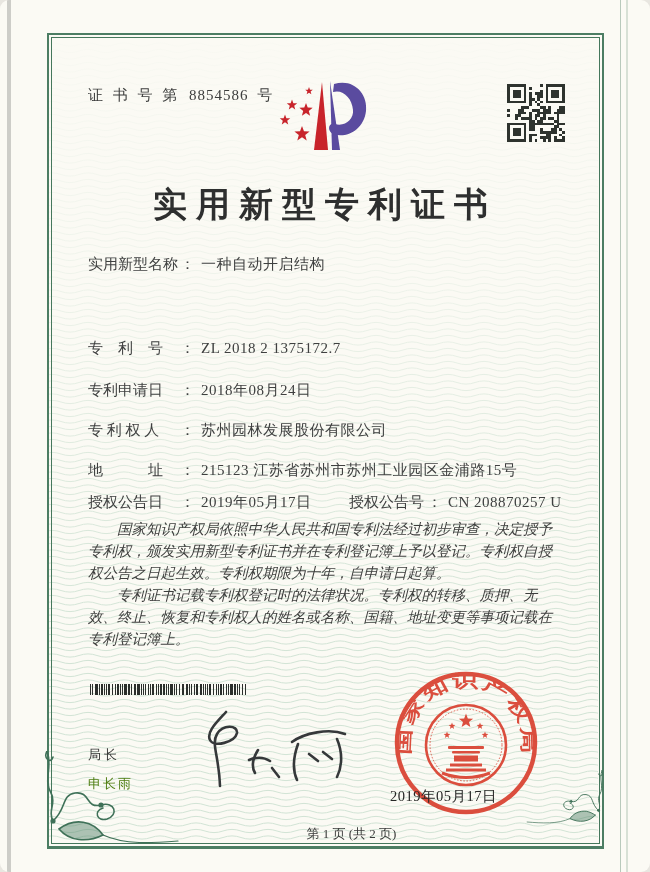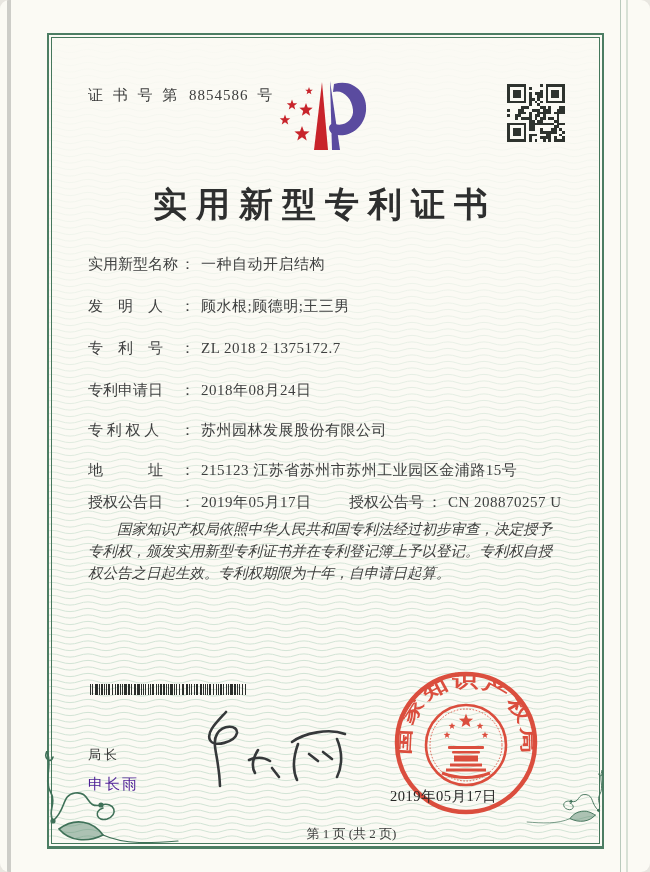--- a/index.html
+++ b/index.html
@@ -26,21 +26,21 @@
   .flabel{display:inline-block;width:92px;}
   .fcolon{margin-right:6px;}
   .fvalue{letter-spacing:.5px;}
   .grant-no{left:308px;top:493px;font-size:15px;white-space:nowrap;padding-left:41px;}
   .grant-no .flabel{width:78px;}
   .body-text{left:88px;top:518px;width:476px;font-size:14.5px;line-height:22px;color:#3d3e3d;
              font-style:italic;}
   .body-text p{margin:0;text-indent:2em;}
   .barcode{left:90px;top:684px;width:160px;height:11px;}
   .director{left:88px;top:746px;font-size:13px;letter-spacing:3px;color:#343534;}
-  .director2{left:88px;top:775px;font-size:15px;letter-spacing:2px;color:#4c1d95;}
+  .director2{left:88px;top:775px;font-size:13px;letter-spacing:2px;color:#4d7c0f;}
   .sig{left:190px;top:706px;width:165px;height:88px;}
   .seal{left:392px;top:669px;width:148px;height:148px;z-index:3;}
   .seal-date{left:390px;top:787px;width:150px;font-size:14.5px;letter-spacing:.5px;color:#262726;z-index:4;}
   .footer{left:47px;top:825px;width:553px;text-align:center;font-size:13px;color:#3a3b3a;margin-left:28px;}
   .orn{z-index:2;}
   .orn-left{left:40px;top:751px;width:140px;height:96px;}
   .orn-right{left:526px;top:749px;width:80px;height:98px;transform:scaleX(-1);}
 </style>
 </head>
 <body>
@@ -422,23 +422,20 @@
       <rect x="18" y="20" width="1" height="1" fill="#2e332e"></rect>
       <rect x="19" y="20" width="1" height="1" fill="#2e332e"></rect>
       <rect x="20" y="20" width="1" height="1" fill="#2e332e"></rect>
     </svg>
 
   <div class="abs title">实用新型专利证书</div>
 
   <div class="abs frow" style="top:255px">
     <span class="flabel">实用新型名称</span><span class="fcolon">：</span><span class="fvalue">一种自动开启结构</span>
   </div>
-  <div class="abs frow" style="top:297px">
-    <span class="flabel">发　明　人</span><span class="fcolon">：</span><span class="fvalue">顾水根;顾德明;王三男</span>
-  </div>
   <div class="abs frow" style="top:339px">
     <span class="flabel">专　利　号</span><span class="fcolon">：</span><span class="fvalue">ZL 2018 2 1375172.7</span>
   </div>
   <div class="abs frow" style="top:381px">
     <span class="flabel">专利申请日</span><span class="fcolon">：</span><span class="fvalue">2018年08月24日</span>
   </div>
   <div class="abs frow" style="top:421px">
     <span class="flabel">专 利 权 人</span><span class="fcolon">：</span><span class="fvalue">苏州园林发展股份有限公司</span>
   </div>
   <div class="abs frow" style="top:461px">
@@ -446,20 +443,21 @@
   </div>
   <div class="abs frow" style="top:493px">
     <span class="flabel">授权公告日</span><span class="fcolon">：</span><span class="fvalue">2019年05月17日</span>
   </div>
   <div class="abs grant-no">
     <span class="flabel">授权公告号</span><span class="fcolon">：</span><span class="fvalue">CN 208870257 U</span>
   </div>
 
   <div class="abs body-text">
     <p>国家知识产权局依照中华人民共和国专利法经过初步审查，决定授予专利权，颁发实用新型专利证书并在专利登记簿上予以登记。专利权自授权公告之日起生效。专利权期限为十年，自申请日起算。</p>
+    <p>专利证书记载专利权登记时的法律状况。专利权的转移、质押、无效、终止、恢复和专利权人的姓名或名称、国籍、地址变更等事项记载在专利登记簿上。</p>
   </div>
 
   <svg class="abs barcode" viewBox="0 0 160 11" preserveAspectRatio="none">
       <rect x="0" y="0" width="1" height="11" fill="#2c2f2c"></rect>
       <rect x="2" y="0" width="1" height="11" fill="#2c2f2c"></rect>
       <rect x="5" y="0" width="3" height="11" fill="#2c2f2c"></rect>
       <rect x="9" y="0" width="1" height="11" fill="#2c2f2c"></rect>
       <rect x="11" y="0" width="2" height="11" fill="#2c2f2c"></rect>
       <rect x="14" y="0" width="1" height="11" fill="#2c2f2c"></rect>
       <rect x="16" y="0" width="1" height="11" fill="#2c2f2c"></rect>

